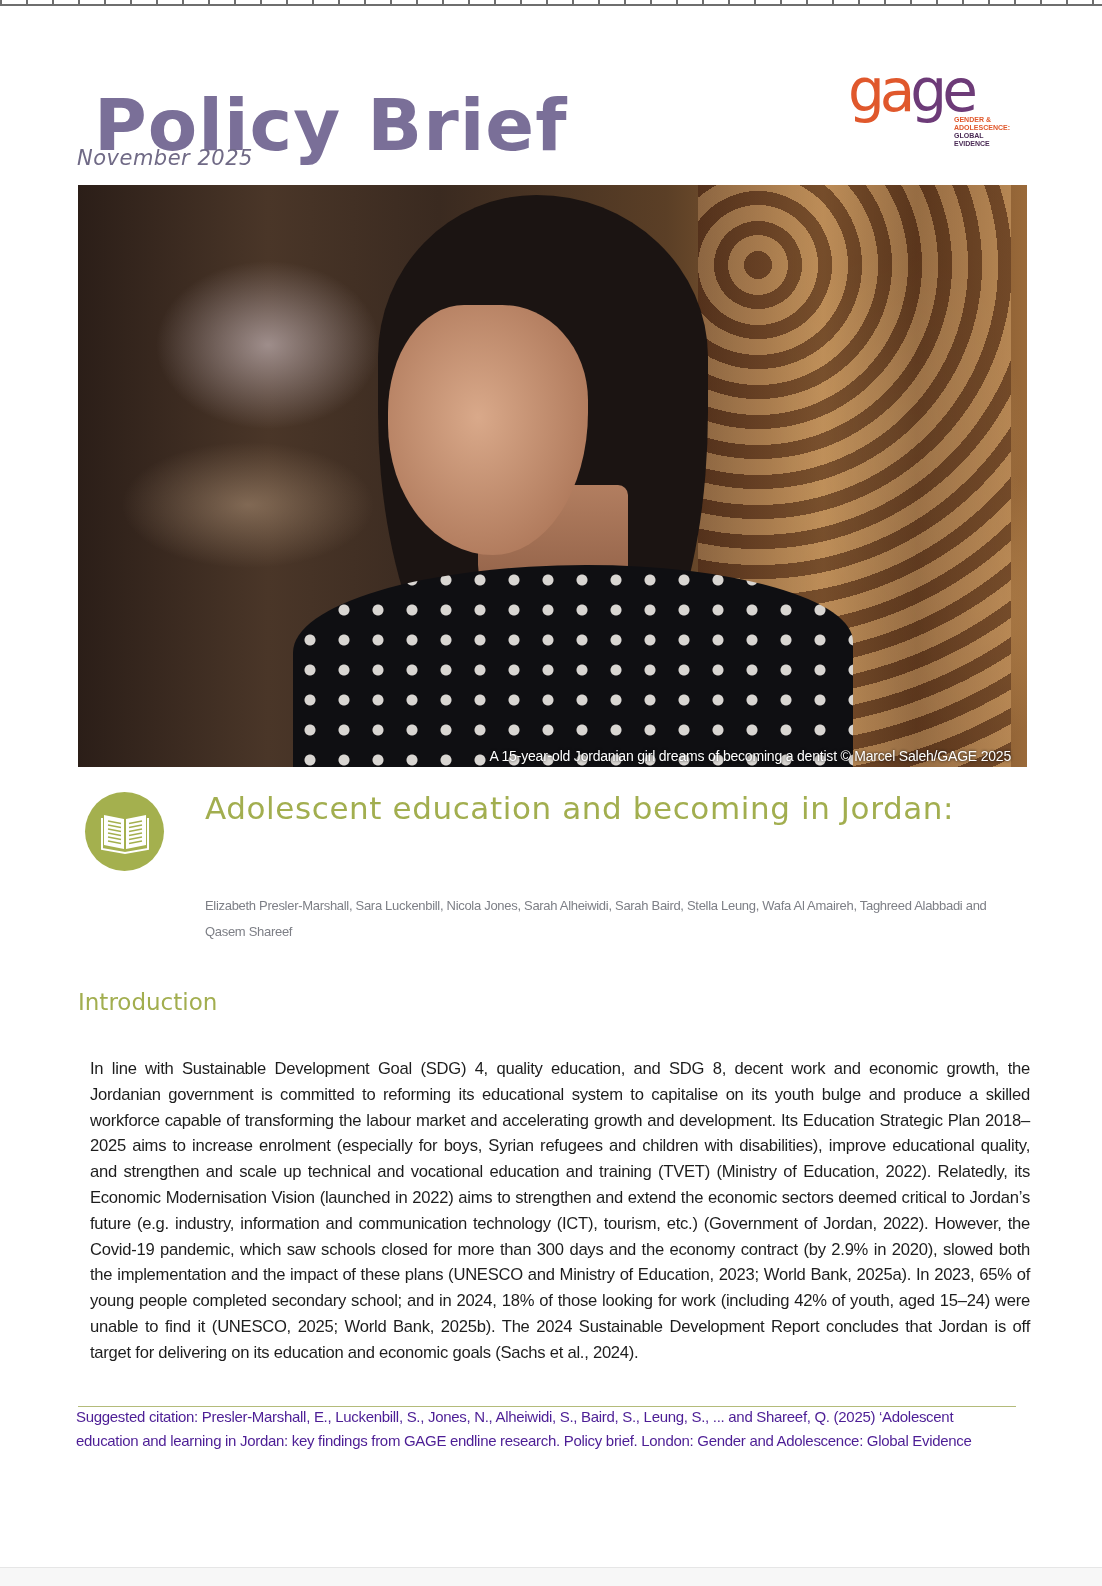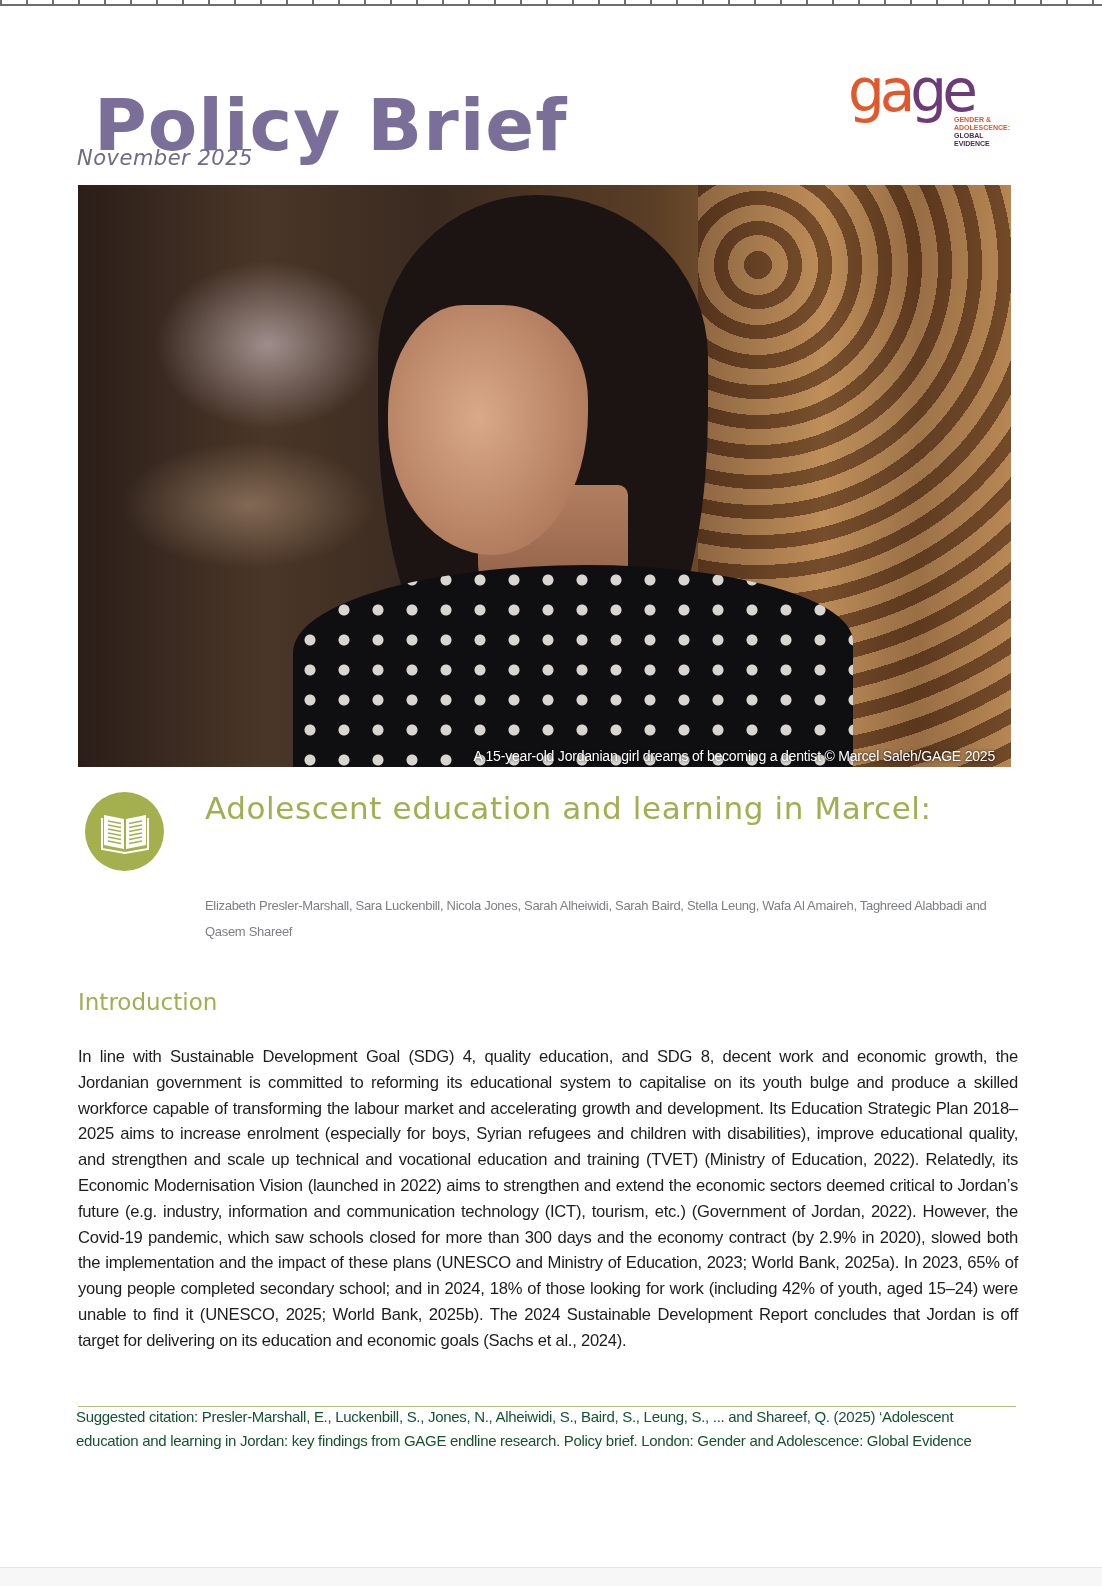--- a/index.html
+++ b/index.html
@@ -37,20 +37,21 @@
   .logo-tag .p { color: #4a2a55; }
 
   .photo {
     position: absolute; left: 78px; top: 185px; width: 933px; height: 582px; overflow: hidden;
     background:
       radial-gradient(ellipse 180px 260px at 820px 250px, rgba(220,180,120,0.55), transparent 70%),
       radial-gradient(ellipse 140px 200px at 900px 420px, rgba(200,150,90,0.5), transparent 70%),
       radial-gradient(ellipse 160px 120px at 190px 160px, rgba(215,200,205,0.6), transparent 70%),
       radial-gradient(ellipse 180px 90px at 170px 320px, rgba(200,170,140,0.45), transparent 70%),
       linear-gradient(90deg, #2b1e18 0%, #4a3628 20%, #3a2a20 38%, #5b3f26 62%, #8a5e34 75%, #6b4524 88%, #9a6a3a 100%);
+    padding-left: 16px;
   }
   .photo .curtain {
     position: absolute; left: 620px; top: 0; width: 313px; height: 582px;
     background:
       repeating-radial-gradient(circle at 60px 80px, rgba(60,30,15,0.55) 0 14px, rgba(225,185,130,0.35) 14px 30px),
       linear-gradient(90deg, #6a4226, #b9844c 40%, #7a4e2a 70%, #a87442);
     opacity: 0.85;
   }
   .photo .hair {
     position: absolute; left: 300px; top: 10px; width: 330px; height: 540px;
@@ -90,31 +91,31 @@
   .authors {
     position: absolute; left: 205px; top: 893px; width: 800px;
     font-family: "Liberation Sans", sans-serif; font-size: 13px; line-height: 26px; color: #7d7f86;
     letter-spacing: -0.3px;
   }
   .section-heading {
     position: absolute; left: 78px; top: 989px; margin: 0;
     font-family: "DejaVu Sans", sans-serif; font-weight: normal; font-size: 23px; color: #a2ae4f;
   }
   .body-text {
-    position: absolute; left: 78px; top: 1044px; width: 940px; margin: 0;
+    position: absolute; left: 78px; top: 1044px; width: 940px; margin: 12px;
     font-family: "Liberation Sans", sans-serif; font-size: 16.6px; line-height: 25.8px; color: #1d1d1d;
     text-align: justify; letter-spacing: -0.25px;
   }
   .citation-rule {
     position: absolute; left: 78px; top: 1406px; width: 938px; height: 0;
     border-top: 1.5px solid #b4bb7a;
   }
   .citation {
     position: absolute; left: 76px; top: 1405px; width: 930px; margin: 0;
-    font-family: "Liberation Sans", sans-serif; font-size: 15px; line-height: 23.5px; color: #14532d;
+    font-family: "Liberation Sans", sans-serif; font-size: 15px; line-height: 23.5px; color: #4c1d95;
     letter-spacing: -0.3px;
   }
   .page-footer-strip {
     position: absolute; left: 0; top: 1567px; width: 1102px; height: 19px;
     background: #f7f7f7; border-top: 1px solid #e6e6e6;
   }
 </style>
 </head>
 <body>
 
@@ -160,21 +161,21 @@
         <line x1="29" y1="18.5" x2="42" y2="16"></line>
       <line x1="29" y1="22.5" x2="42" y2="20"></line>
         <line x1="29" y1="26.5" x2="42" y2="24"></line>
       <line x1="29" y1="30.5" x2="42" y2="28"></line>
         <line x1="29" y1="34.5" x2="42" y2="32"></line>
     </g>
   </svg>
 </div>
 
 <h2 class="headline">
-  <span>Adolescent education and learning in Marcel:</span><br>
+  <span>Adolescent education and becoming in Jordan:</span><br>
 </h2>
 
 <div class="authors">Elizabeth Presler-Marshall, Sara Luckenbill, Nicola Jones, Sarah Alheiwidi, Sarah Baird, Stella Leung, Wafa Al Amaireh, Taghreed Alabbadi and Qasem Shareef</div>
 
 <h3 class="section-heading">Introduction</h3>
 
 <p class="body-text">In line with Sustainable Development Goal (SDG) 4, quality education, and SDG 8, decent work and economic growth, the Jordanian government is committed to reforming its educational system to capitalise on its youth bulge and produce a skilled workforce capable of transforming the labour market and accelerating growth and development. Its Education Strategic Plan 2018–2025 aims to increase enrolment (especially for boys, Syrian refugees and children with disabilities), improve educational quality, and strengthen and scale up technical and vocational education and training (TVET) (Ministry of Education, 2022). Relatedly, its Economic Modernisation Vision (launched in 2022) aims to strengthen and extend the economic sectors deemed critical to Jordan’s future (e.g. industry, information and communication technology (ICT), tourism, etc.) (Government of Jordan, 2022). However, the Covid-19 pandemic, which saw schools closed for more than 300 days and the economy contract (by 2.9% in 2020), slowed both the implementation and the impact of these plans (UNESCO and Ministry of Education, 2023; World Bank, 2025a). In 2023, 65% of young people completed secondary school; and in 2024, 18% of those looking for work (including 42% of youth, aged 15–24) were unable to find it (UNESCO, 2025; World Bank, 2025b). The 2024 Sustainable Development Report concludes that Jordan is off target for delivering on its education and economic goals (Sachs et al., 2024).</p>
 
 <div class="citation-rule"></div>
 <p class="citation">Suggested citation: Presler-Marshall, E., Luckenbill, S., Jones, N., Alheiwidi, S., Baird, S., Leung, S., ... and Shareef, Q. (2025) ‘Adolescent education and learning in Jordan: key findings from GAGE endline research. Policy brief. London: Gender and Adolescence: Global Evidence</p>

